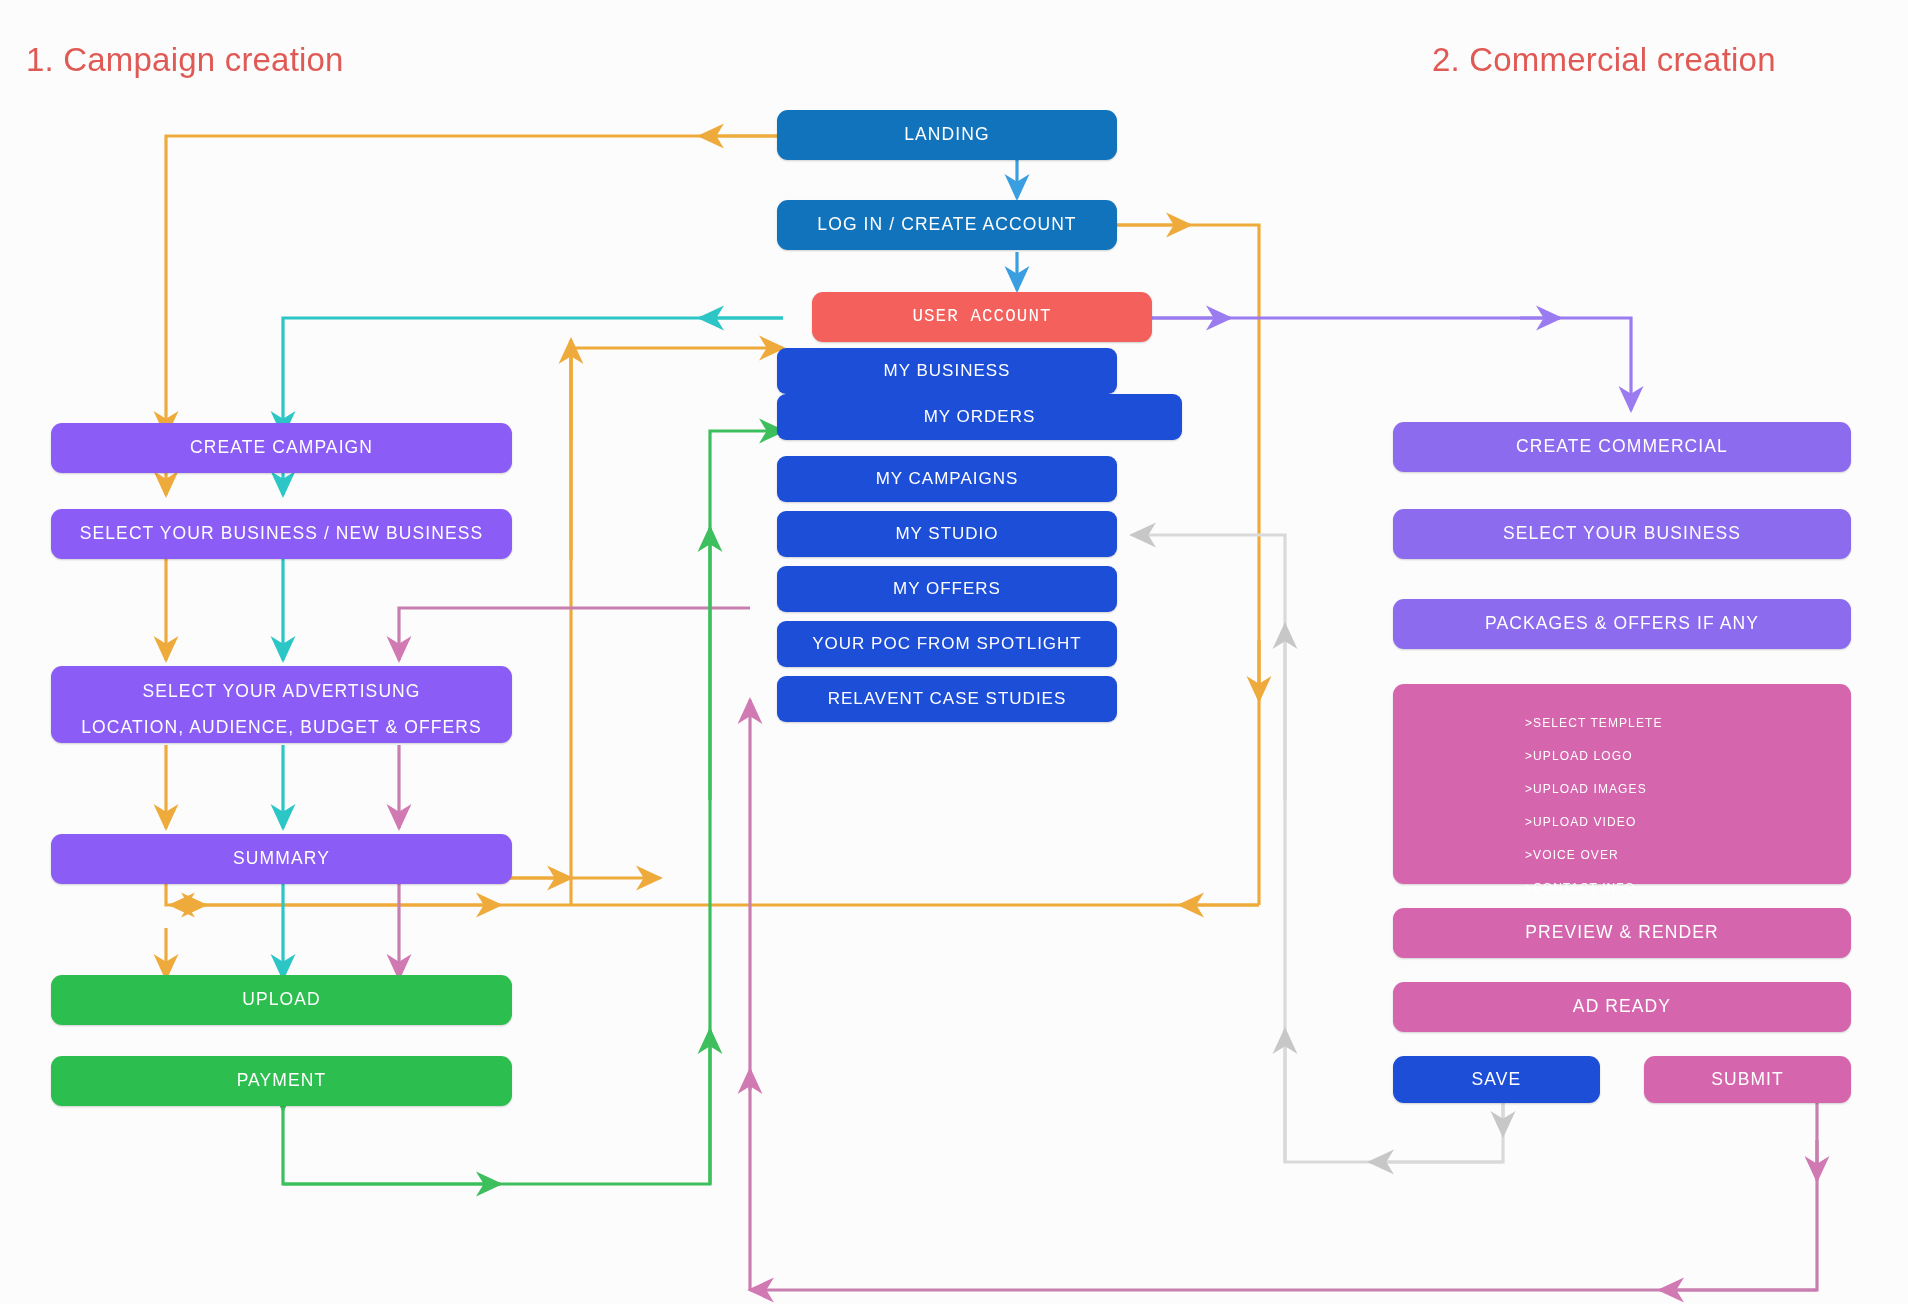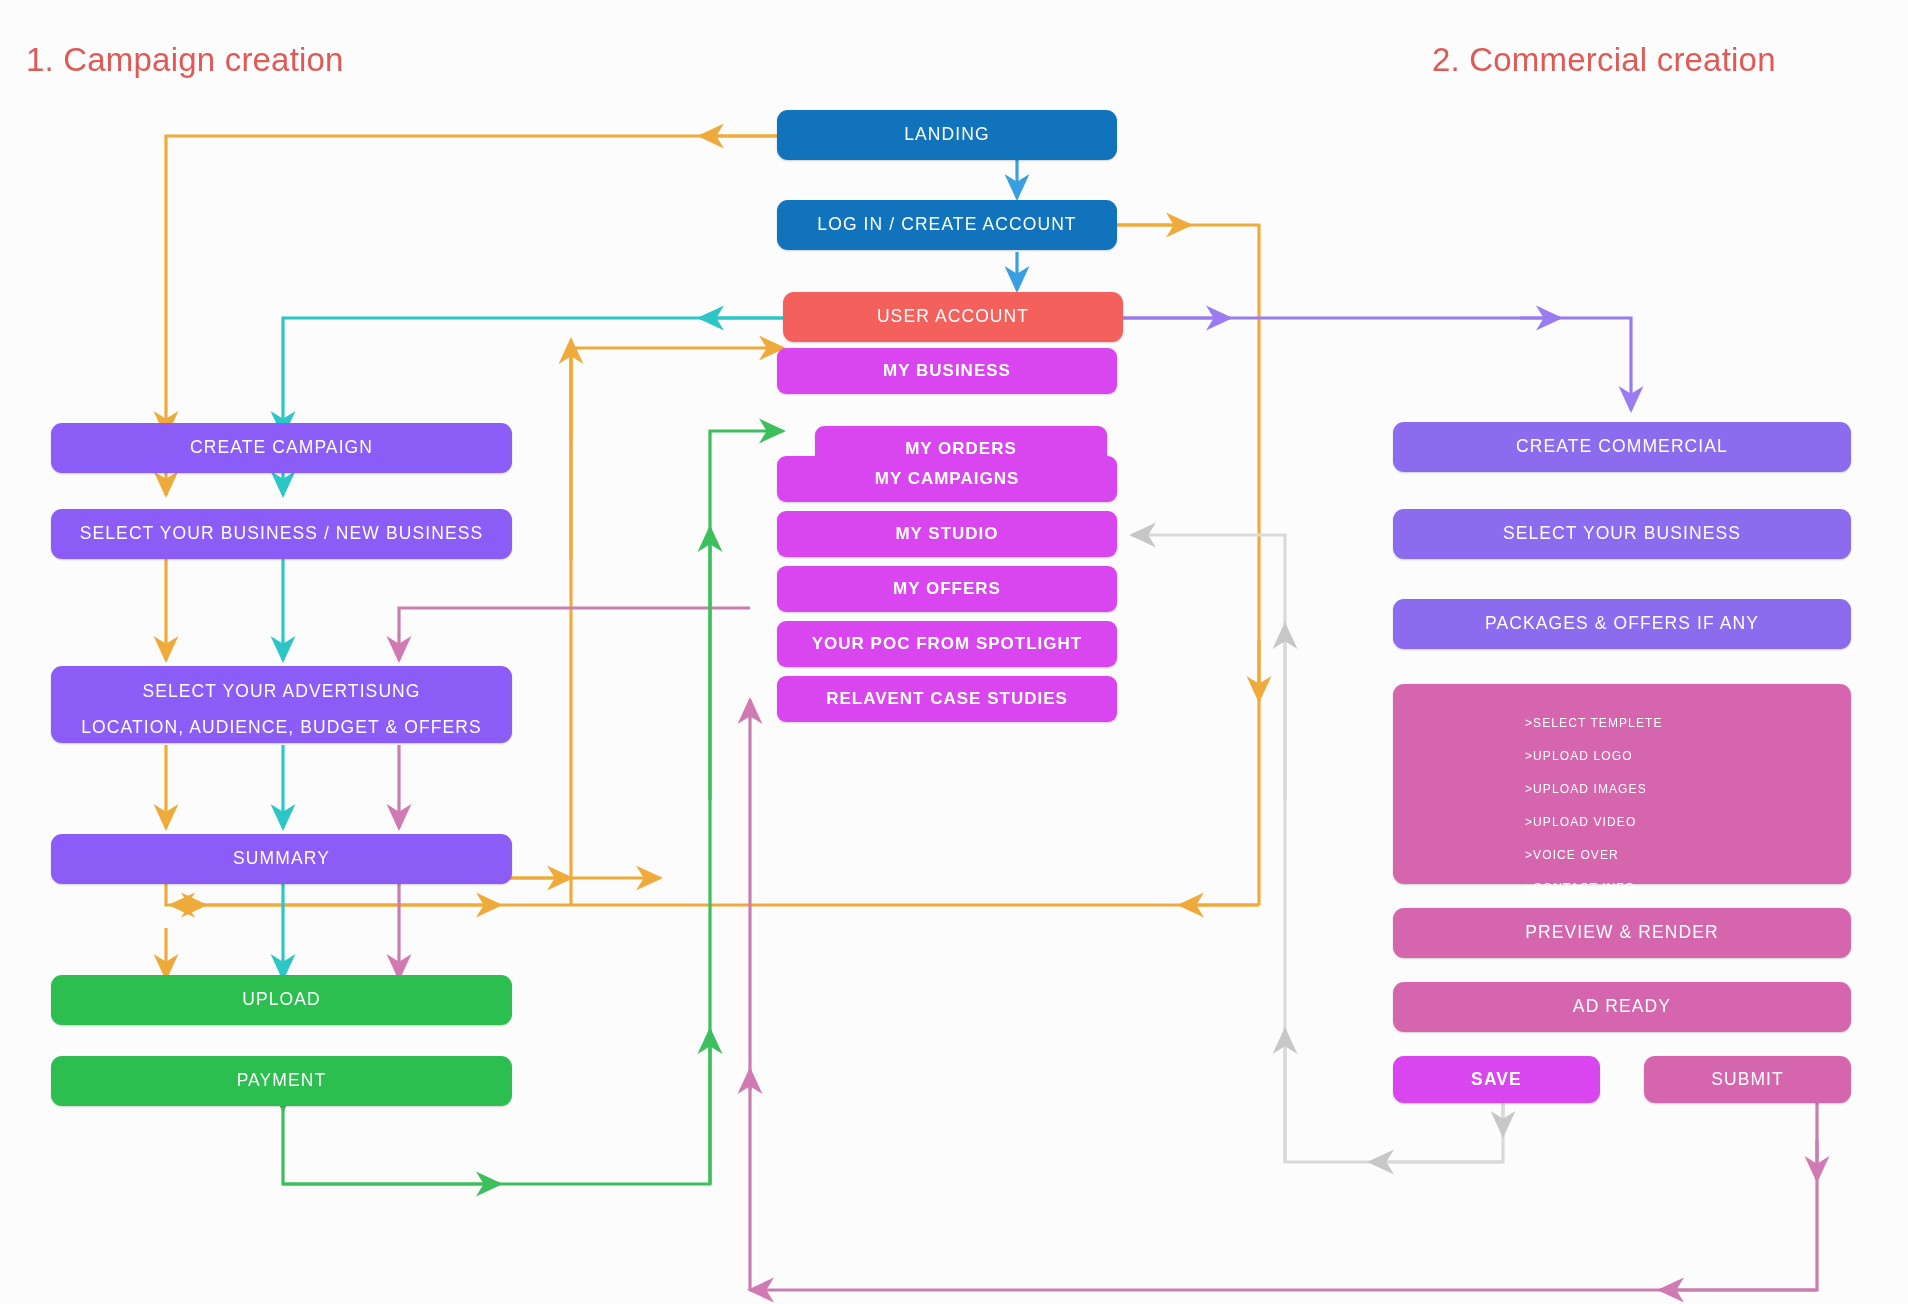--- a/index.html
+++ b/index.html
@@ -22,21 +22,21 @@
     justify-content:center;color:#ffffff;font-size:17.5px;letter-spacing:1.1px;
     font-weight:500;text-align:center;line-height:1.55;
     box-shadow:0 1px 2px rgba(0,0,0,.18);
     box-sizing:border-box;
   }
   .node.two-line{flex-direction:column;line-height:1.45;}
   .node .ln{display:block;white-space:nowrap;margin-top:10px;}
 
   .blue{background:#1273bd;}
   .red{background:#f4615c;}
-  .gray{background:#d946ef;font-weight:bold;}
+  .gray{background:#1d4ed8;}
   .orange{background:#8b5cf6;}
   .green{background:#2cbe4e;}
   .purple{background:#8c6bef;}
   .pink{background:#d566ad;}
 
   .menu{
     border-radius:9px;font-size:17px;letter-spacing:1px;
   }
   .list-node{
     align-items:flex-start;justify-content:space-between;flex-direction:column;
@@ -154,24 +154,24 @@
       <path d="M1503,1100 L1503,1162 L1285,1162 L1285,535 L1132,535" marker-end="url(#ar-gy)"></path>
       <path d="M1503,1162 L1370,1162" marker-end="url(#ar-gy)"></path>
       <path d="M1285,1162 L1285,1030" marker-end="url(#ar-gy)"></path>
       <path d="M1285,800 L1285,625" marker-end="url(#ar-gy)"></path>
       <path d="M1503,1095 L1503,1135" marker-end="url(#ar-gy)"></path>
     </g>
   </svg>
 
   <div class="node blue" style="left:777px;top:200px;width:340px;height:50px;">LOG IN / CREATE ACCOUNT</div>
   <div class="node blue" style="left:777px;top:110px;width:340px;height:50px;">LANDING</div>
-  <div class="node red" style="left:783px;top:292px;width:340px;height:50px;">USER ACCOUNT</div>
+  <div class="node red" style="left:812px;top:292px;width:340px;height:50px;font-family:Liberation Mono, monospace;">USER ACCOUNT</div>
 
   <div class="node gray menu" style="left:777px;top:348px;width:340px;height:46px;">MY BUSINESS</div>
-  <div class="node gray menu" style="left:777px;top:426px;width:292px;height:46px;margin-left:38px;">MY ORDERS</div>
+  <div class="node gray menu" style="left:777px;top:394px;width:405px;height:46px;">MY ORDERS</div>
   <div class="node gray menu" style="left:777px;top:456px;width:340px;height:46px;">MY CAMPAIGNS</div>
   <div class="node gray menu" style="left:777px;top:511px;width:340px;height:46px;">MY STUDIO</div>
   <div class="node gray menu" style="left:777px;top:566px;width:340px;height:46px;">MY OFFERS</div>
   <div class="node gray menu" style="left:777px;top:621px;width:340px;height:46px;">YOUR POC FROM SPOTLIGHT</div>
   <div class="node gray menu" style="left:777px;top:676px;width:340px;height:46px;">RELAVENT CASE STUDIES</div>
 
   <div class="node orange" style="left:51px;top:423px;width:461px;height:50px;">CREATE CAMPAIGN</div>
   <div class="node orange" style="left:51px;top:509px;width:461px;height:50px;">SELECT YOUR BUSINESS /  NEW BUSINESS</div>
 
   <div class="node orange two-line" style="left:51px;top:666px;width:461px;height:77px;">

